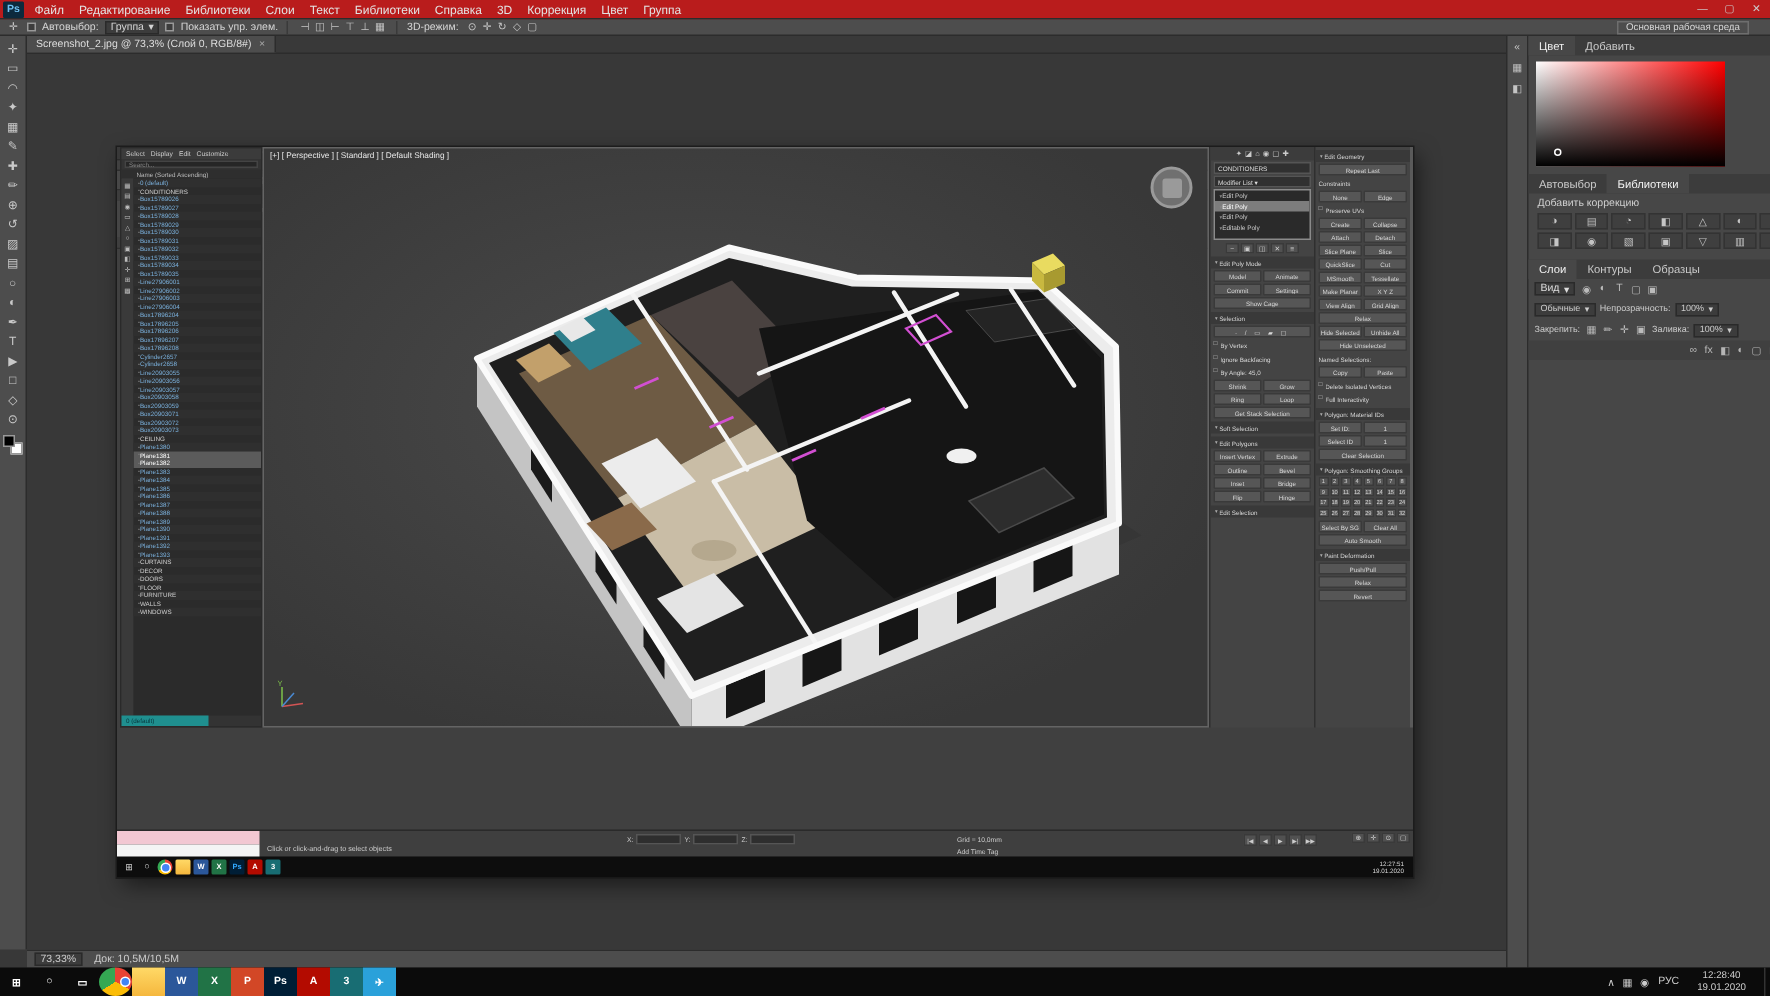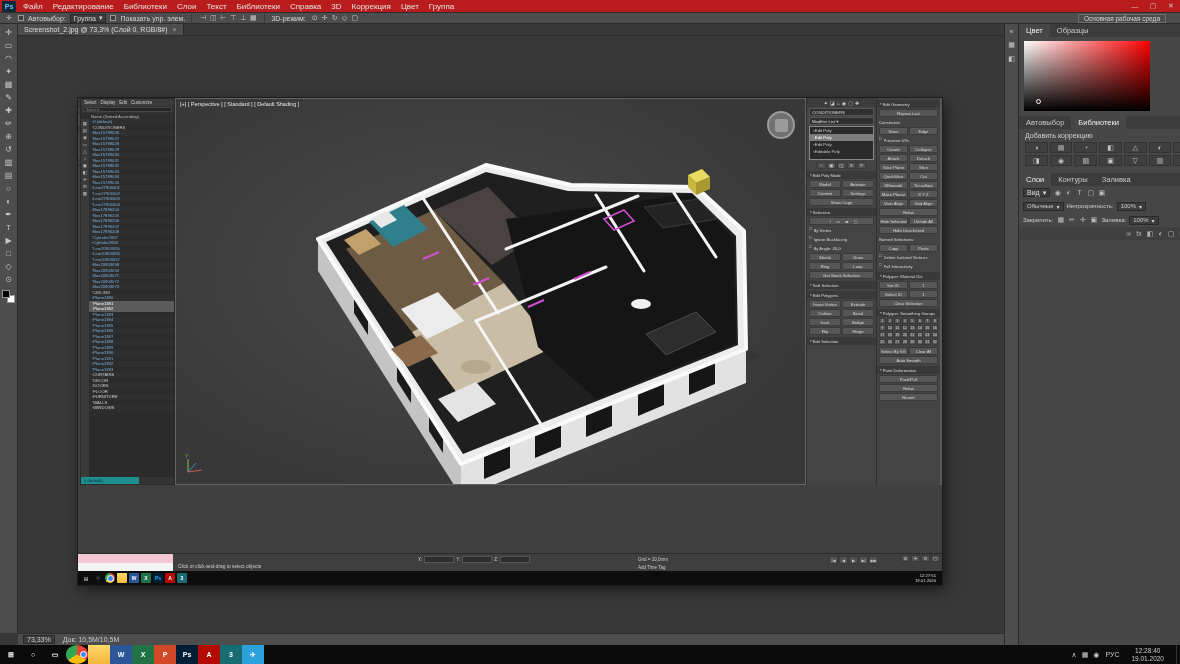--- a/index.html
+++ b/index.html
@@ -908,21 +908,21 @@
   <div class="r ps-strip">
 
   <span data-item="g">«</span>
       <span data-item="g">▦</span>
       <span data-item="g">◧</span>
     </div>
 
   <div class="r ps-panels">
     <div class="ptabs">
       <span class="ptab active">Цвет</span>
-      <span class="ptab">Образцы</span>
+      <span class="ptab">Добавить</span>
       <span class="pmenu">≡</span>
     </div>
     <div class="color-body">
       <span class="color-field">
           <span class="color-marker"></span>
         </span>
       <span class="hue-strip"></span>
     </div>
     <div class="ptabs">
       <span class="ptab">Автовыбор</span>
@@ -944,21 +944,21 @@
           <span class="adj-ic" data-item="g">▧</span>
           <span class="adj-ic" data-item="g">▣</span>
           <span class="adj-ic" data-item="g">▽</span>
           <span class="adj-ic" data-item="g">▥</span>
           <span class="adj-ic" data-item="g">⊙</span>
         </div>
     </div>
     <div class="ptabs">
       <span class="ptab active">Слои</span>
       <span class="ptab">Контуры</span>
-      <span class="ptab">Заливка</span>
+      <span class="ptab">Образцы</span>
     </div>
     <div class="lr-filter">
       <span class="dd">
           <span>Вид</span>
           <span>▾</span>
         </span>
       <span class="row" style="gap:2px">
 
       <span class="lr-ic" data-item="g">◉</span>
           <span class="lr-ic" data-item="g">◐</span>

